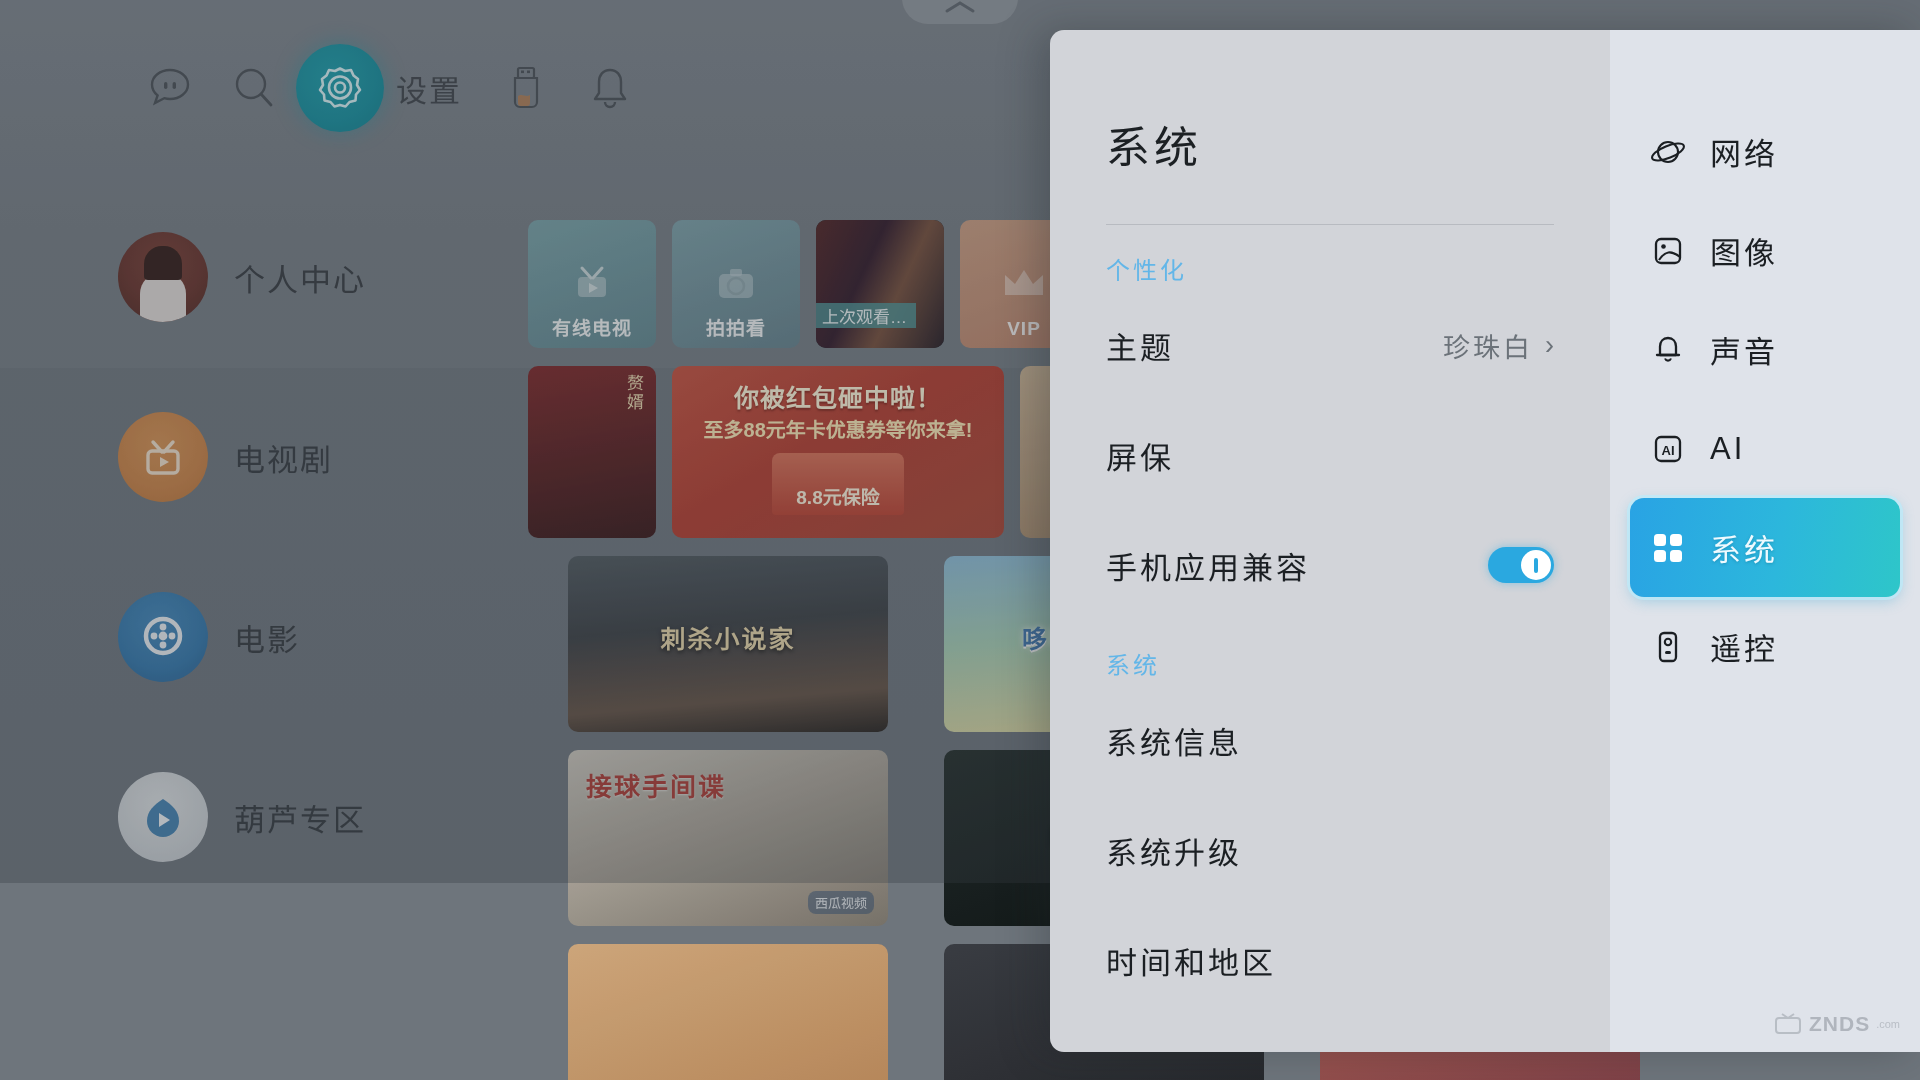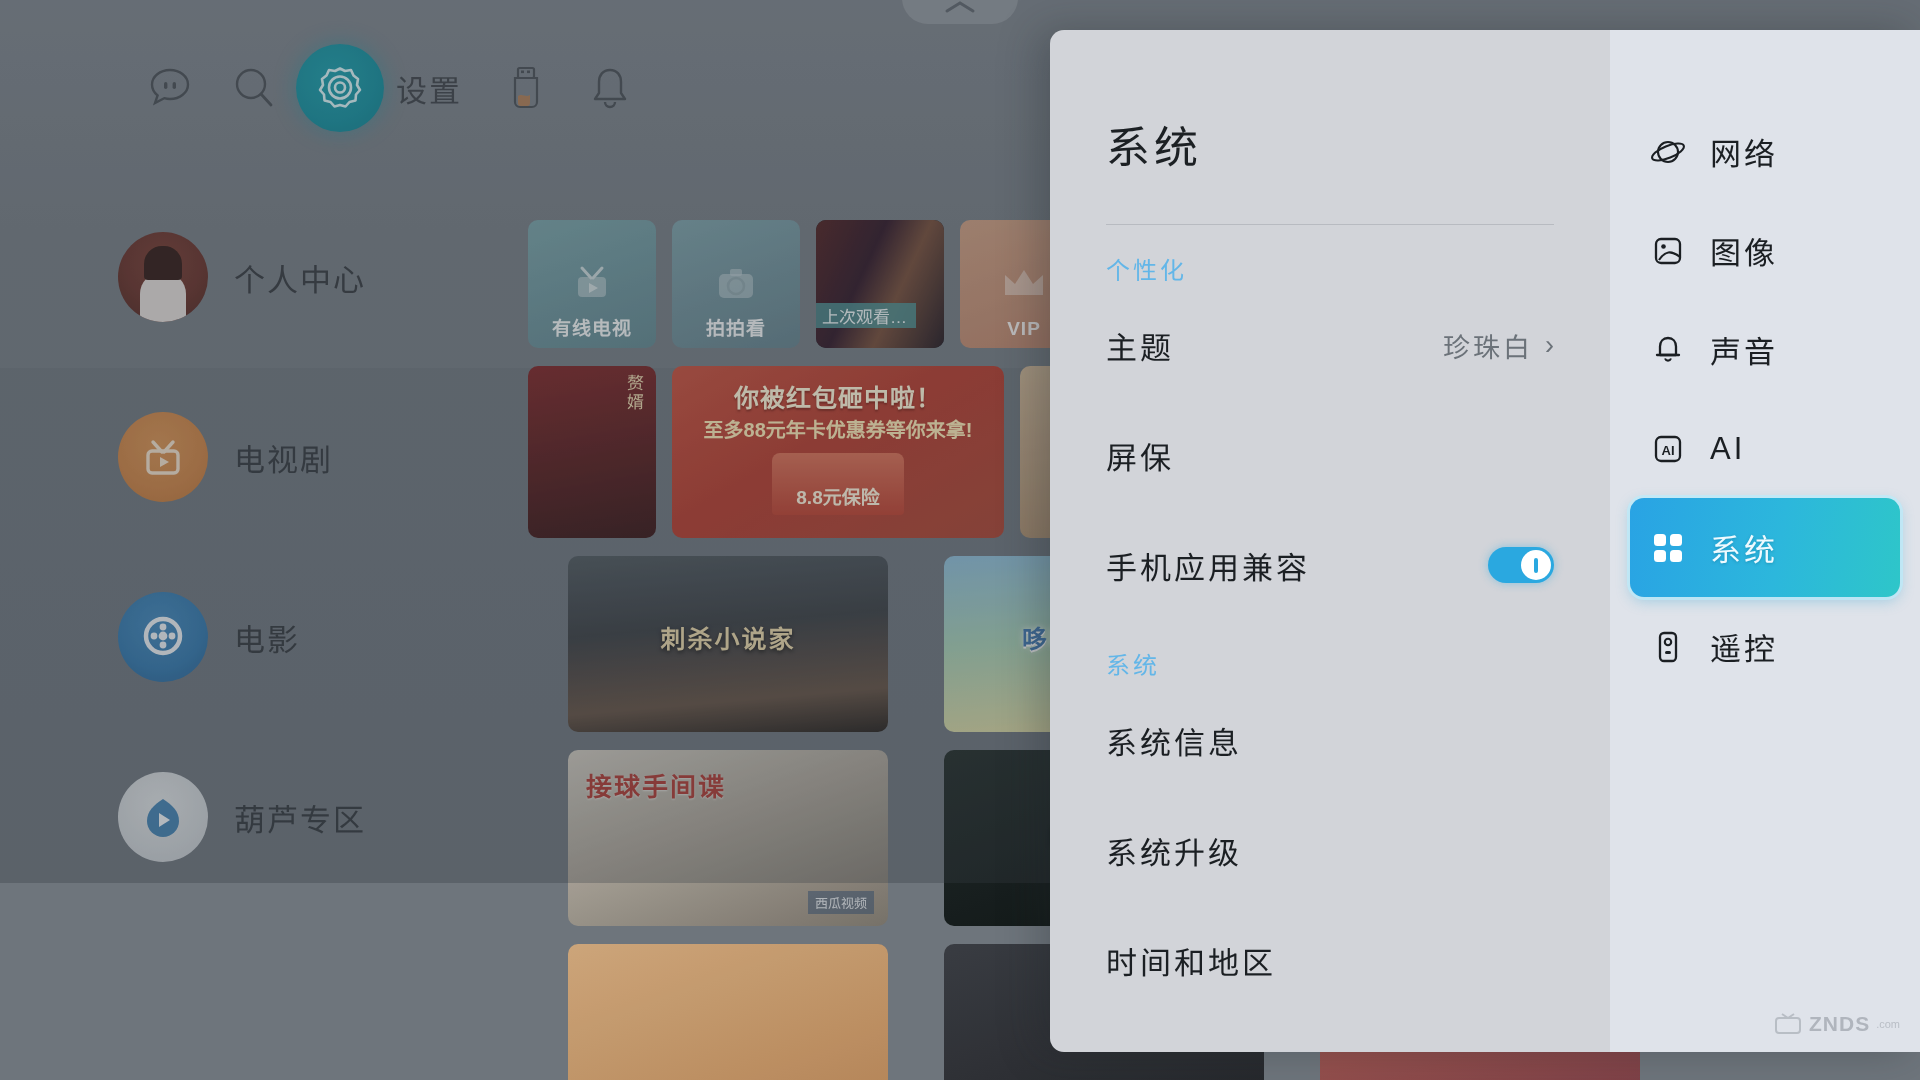--- a/index.html
+++ b/index.html
@@ -169,21 +169,21 @@
     letter-spacing: 2px; transform: translateY(-50%);
   }
   .ct-gold { color:#f0d79a; text-shadow:0 2px 4px rgba(0,0,0,.65); }
   .ct-blue { color:#2f7fd0; text-shadow:0 2px 0 #fff, 0 0 6px rgba(255,255,255,.9); }
   .ct-red  { color:#d0332a; text-shadow:0 1px 2px rgba(255,255,255,.5); position:absolute; left:18px; top:16px; text-align:left; right:auto; top:16px; transform:none; font-size:26px; }
   .ct-white{ color:#e9edf0; text-shadow:0 2px 5px rgba(0,0,0,.8); }
 
   .wm {
     position:absolute; right:14px; bottom:12px;
     font-size:13px; color:rgba(255,255,255,.55);
-    background:rgba(30,70,120,.45); padding:2px 7px; border-radius:0;
+    background:rgba(30,70,120,.45); padding:2px 7px; border-radius:8px;
   }
 
   
   .overlay {
     position: absolute; right: 0; top: 30px;
     width: 870px; height: 1022px;
     display: flex;
     border-radius: 14px 0 0 14px;
     overflow: hidden;
     box-shadow: -12px 0 40px rgba(30,35,40,0.28);

